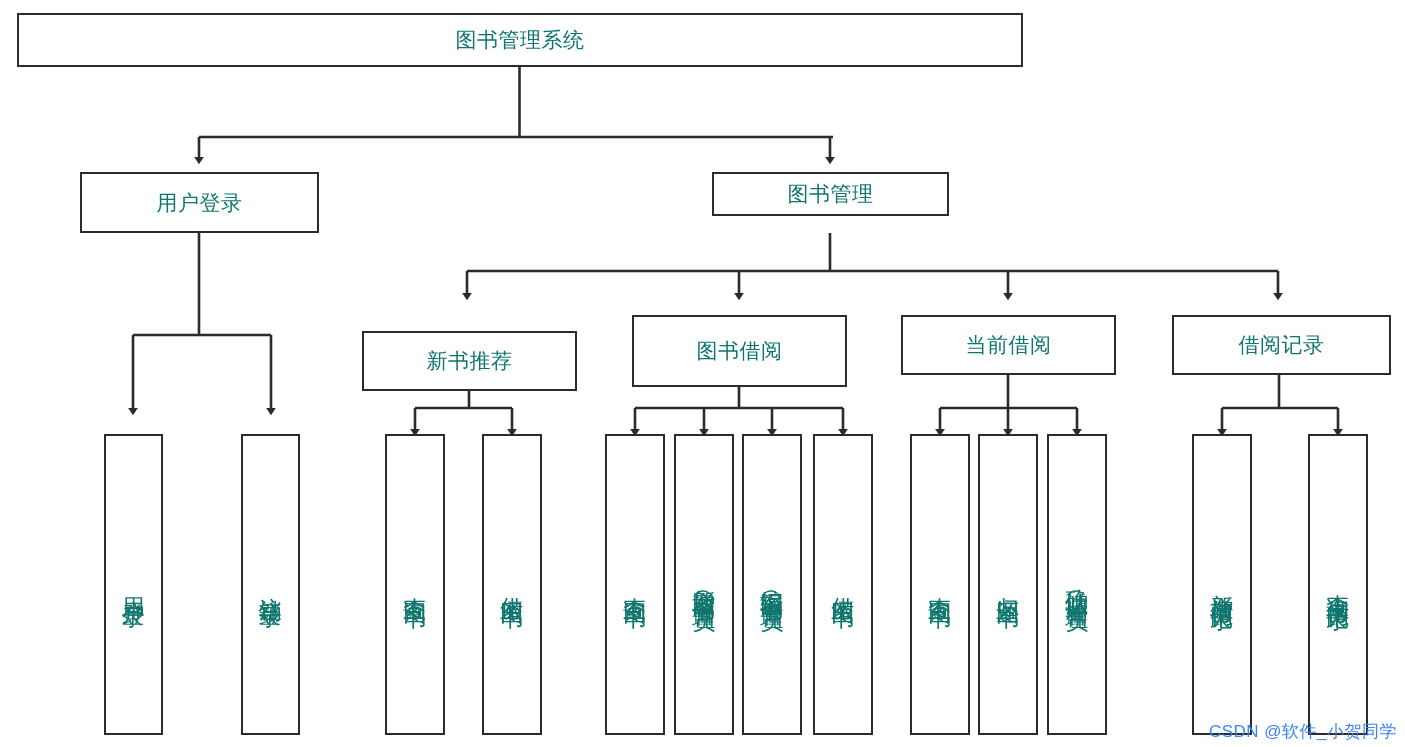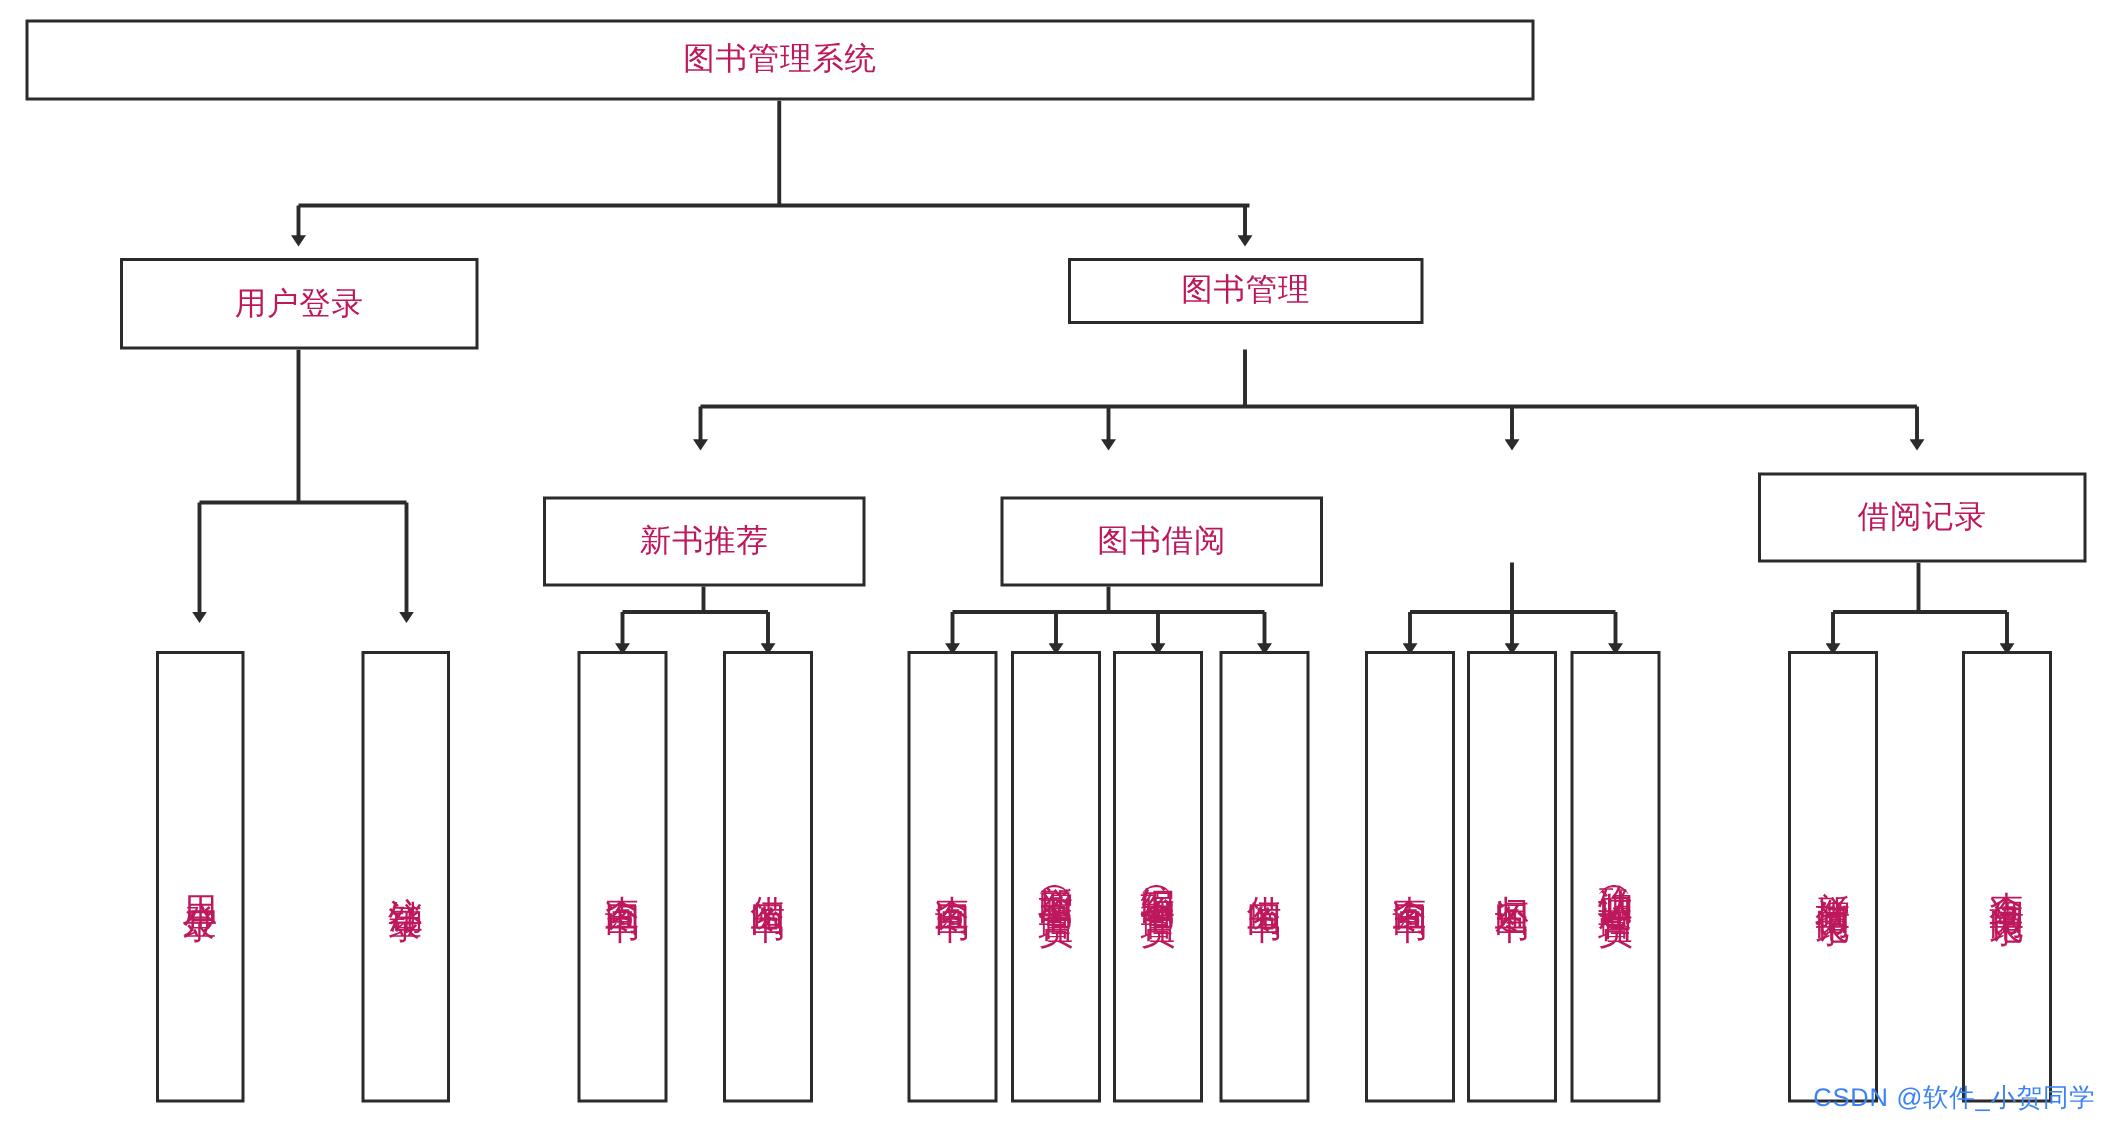--- a/index.html
+++ b/index.html
@@ -28,21 +28,21 @@
     border:2.5px solid #2b2b2b;
     display:flex;
     align-items:center;
     justify-content:center;
     color:#2e2e2e;
   }
   .node .lbl{
     display:block;
     text-align:center;
     line-height:1.12;
-    color:#be185d;
+    color:#0f766e;
   }
   
   .node.horiz .lbl{
     font-size:21px;
     letter-spacing:0.5px;
     white-space:nowrap;
   }
   .node.root .lbl{ font-size:21px; }
   
   .node.vert{
@@ -131,22 +131,25 @@
   <div class="node horiz" style="left:80px;top:172px;width:239px;height:61px;">
     <span class="lbl">用户登录</span>
   </div>
   <div class="node horiz" style="left:712px;top:172px;width:237px;height:44px;">
     <span class="lbl">图书管理</span>
   </div>
 
   <div class="node horiz" style="left:362px;top:315px;width:215px;height:60px;margin-top:16px;">
     <span class="lbl">新书推荐</span>
   </div>
-  <div class="node horiz" style="left:632px;top:331px;width:215px;height:60px;margin-left:35px;">
+  <div class="node horiz" style="left:632px;top:315px;width:215px;height:72px;">
     <span class="lbl">图书借阅</span>
+  </div>
+  <div class="node horiz" style="left:901px;top:315px;width:215px;height:60px;">
+    <span class="lbl">当前借阅</span>
   </div>
   <div class="node horiz" style="left:1172px;top:315px;width:219px;height:60px;">
     <span class="lbl">借阅记录</span>
   </div>
 
   <div class="node vert" style="left:104px;top:434px;width:59px;height:301px;">
     <span class="lbl">用户登录</span>
   </div>
   <div class="node vert" style="left:241px;top:434px;width:59px;height:301px;">
     <span class="lbl">注销登录</span>

